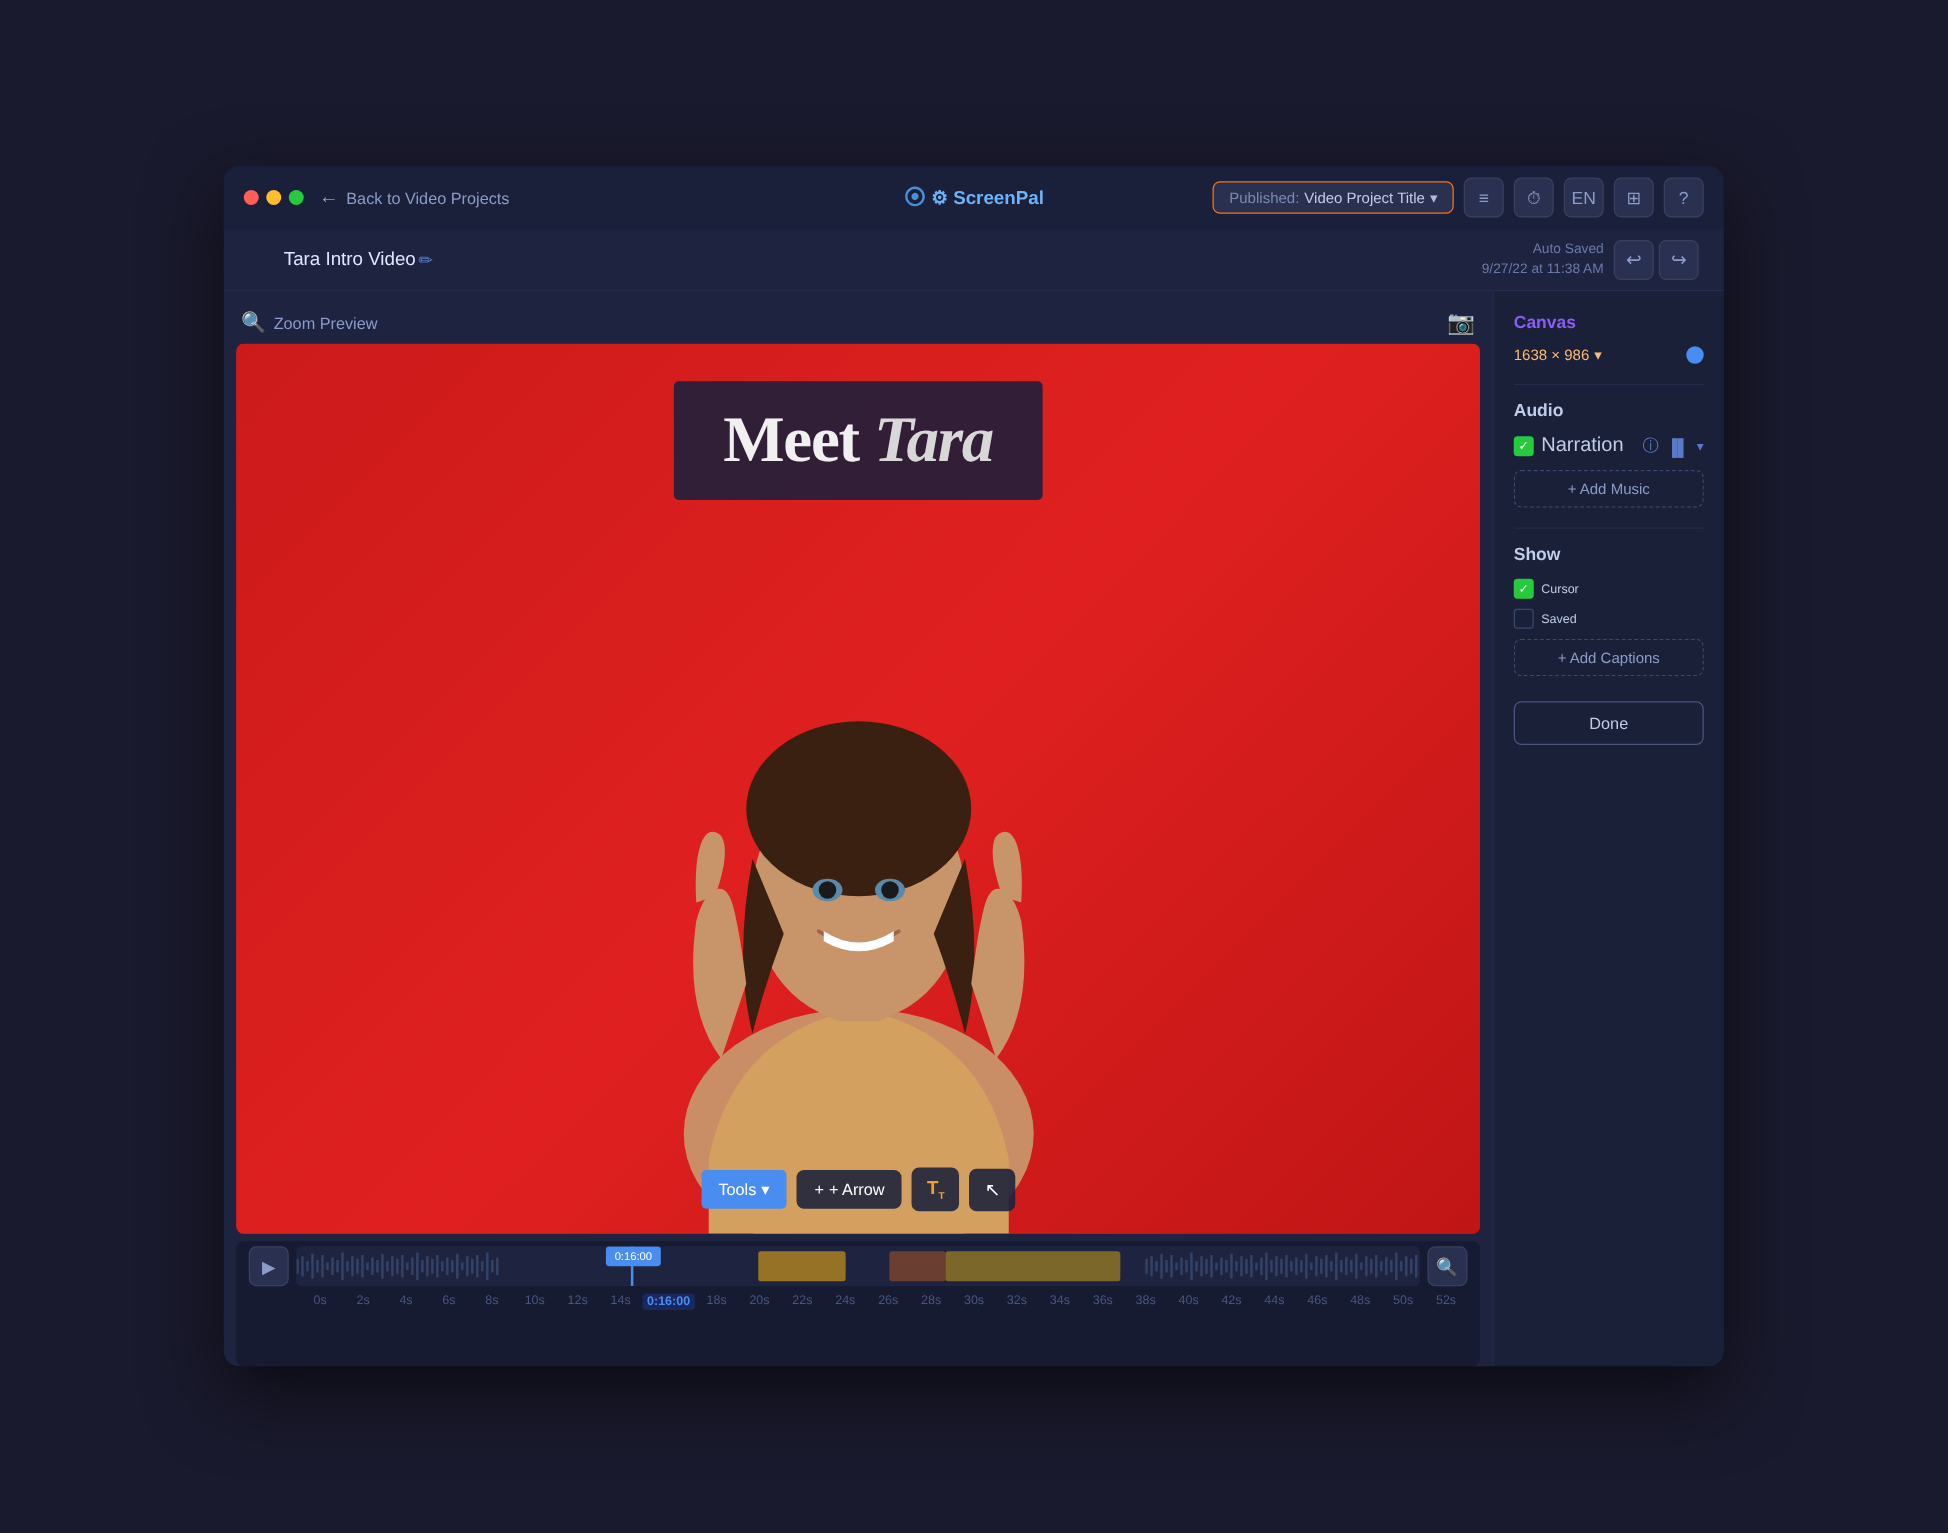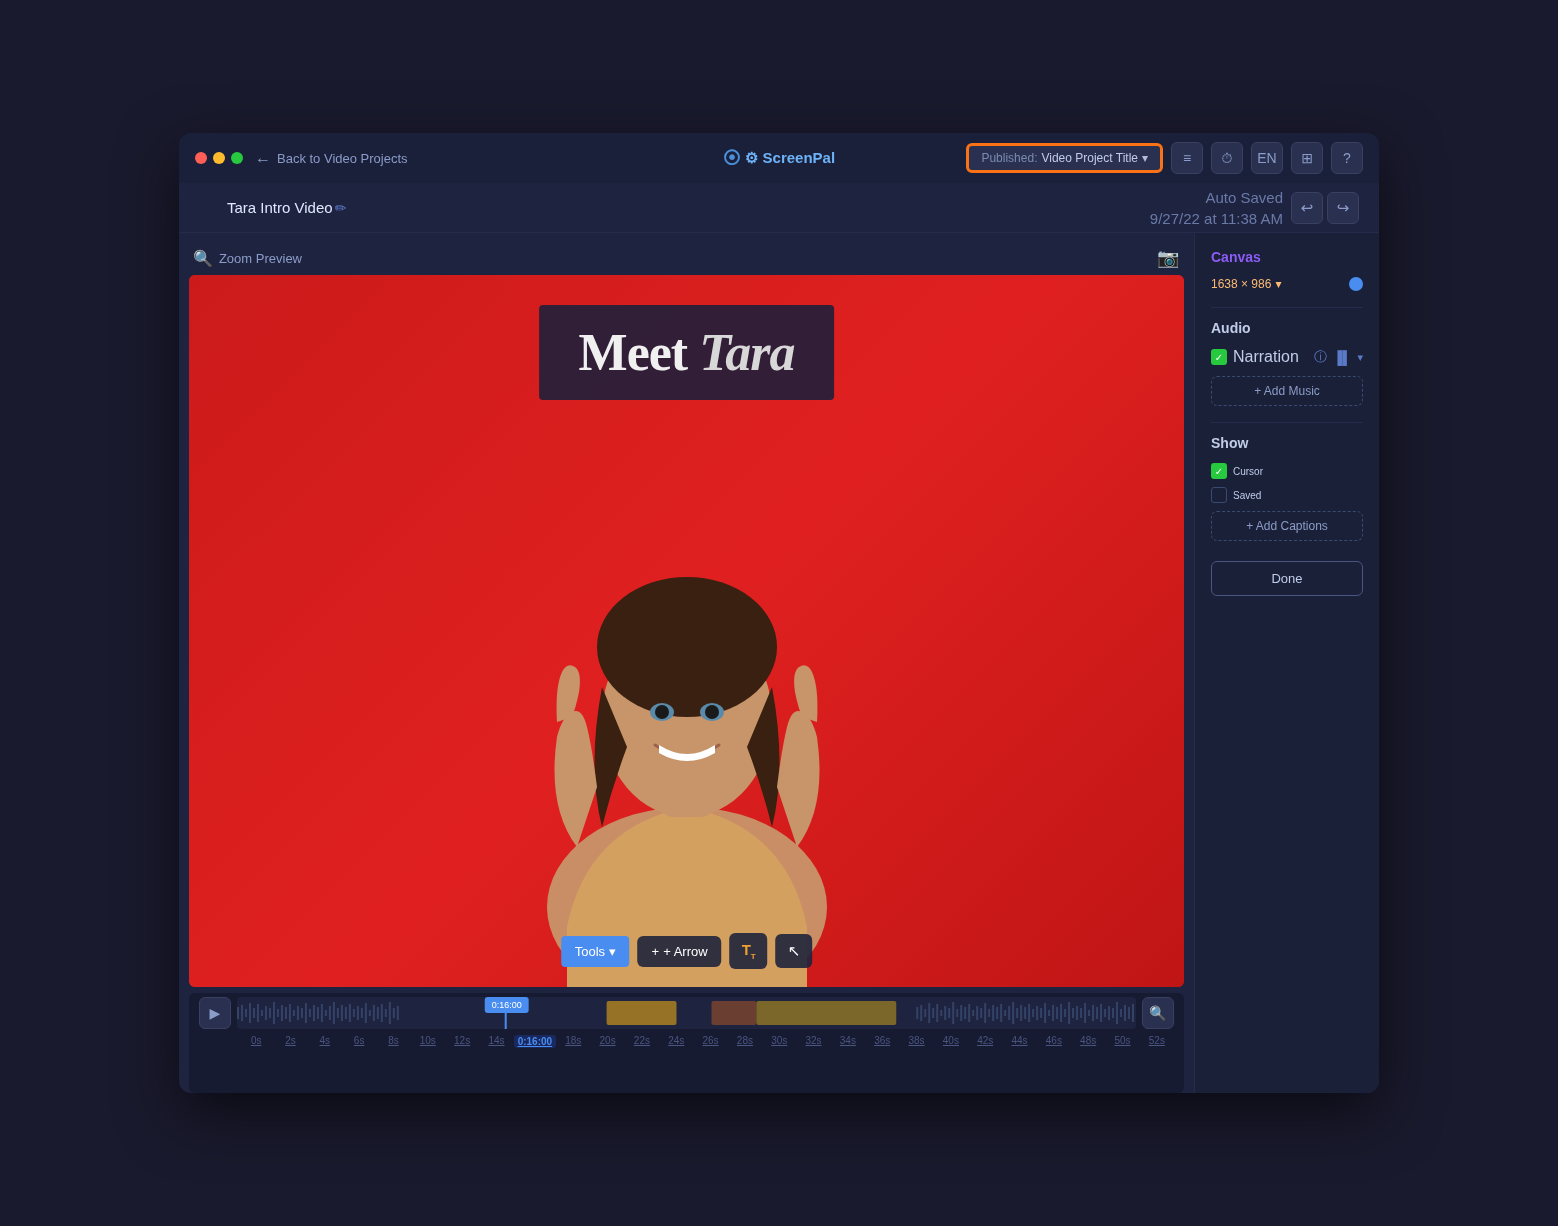--- a/index.html
+++ b/index.html
@@ -72,21 +72,21 @@
       color: #4a90d9;
       font-size: 18px;
     }
     .header-right {
       display: flex;
       align-items: center;
       gap: 8px;
     }
     .publish-btn {
       background: #2a3050;
-      border: 3px solid #f97316;
+      border: 1px solid #f97316;
       border-radius: 6px;
       color: #b0bcd8;
       padding: 5px 12px;
       font-size: 12px;
       cursor: pointer;
       display: flex;
       align-items: flex-end;
       gap: 4px;
     }
     .publish-btn span.pub-label { color: #7a8bb0; }
@@ -124,21 +124,21 @@
       margin-left: 28px;
     }
     .edit-icon {
       color: #5a7ac8;
       font-size: 14px;
       cursor: pointer;
     }
     .auto-saved {
       margin-left: auto;
       color: #6a7aa8;
-      font-size: 15px;
+      font-size: 11px;
       text-align: right;
       line-height: 1.4;
       margin-right: 8px;
     }
     .undo-redo {
       display: flex;
       gap: 4px;
     }
     .undo-btn, .redo-btn {
       background: #2a3050;
@@ -314,21 +314,20 @@
     .timeline-timestamps {
       display: flex;
       padding: 2px 10px 0 50px;
       color: #4a5580;
       font-size: 10px;
       gap: 0;
     }
     .timestamp {
       flex: 1;
       text-align: center;
-      text-decoration: underline;
     }
     .search-timeline-btn {
       width: 32px;
       height: 32px;
       background: #2a3050;
       border: 1px solid #3a4060;
       border-radius: 6px;
       display: flex;
       align-items: center;
       justify-content: center;

